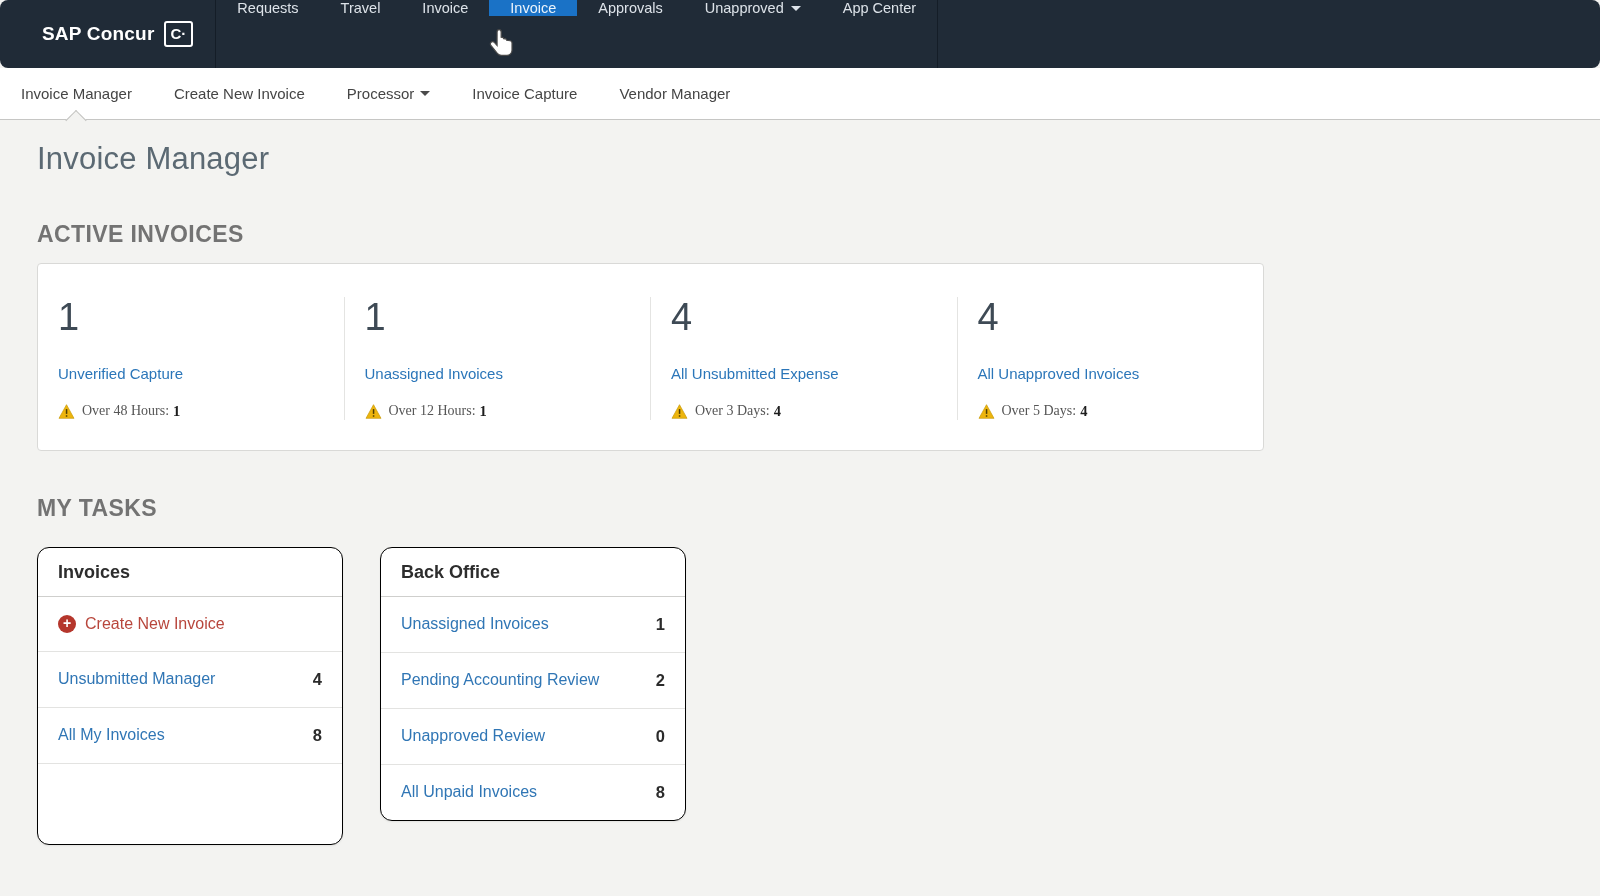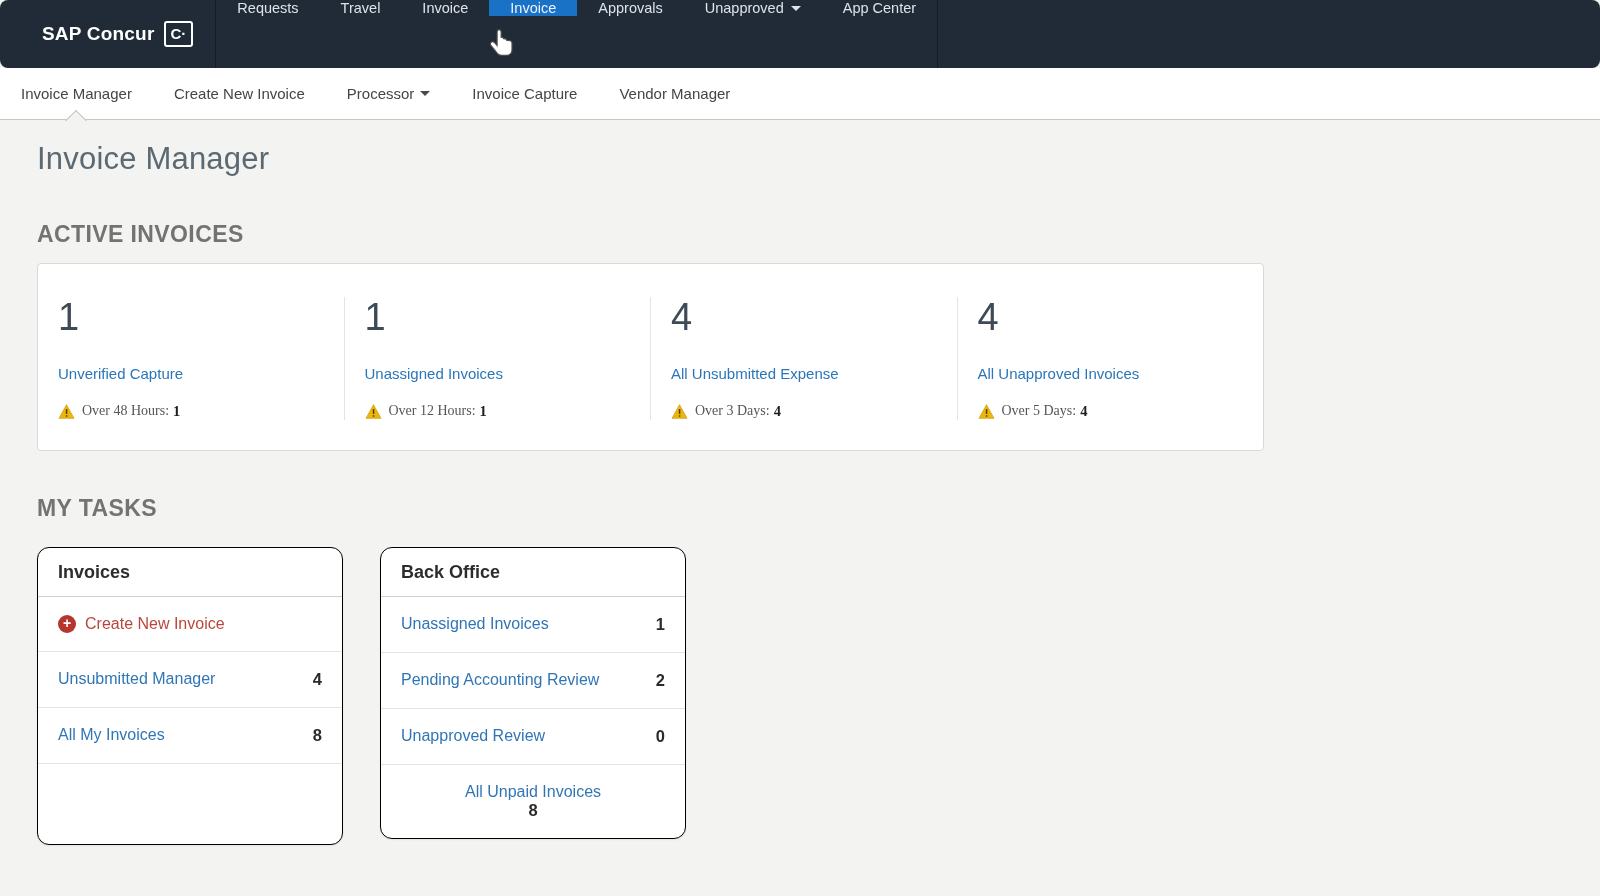--- a/index.html
+++ b/index.html
@@ -94,21 +94,21 @@
     box-shadow:0 1px 2px rgba(0,0,0,.07); overflow:hidden;
   }
   .panel-header {
     padding:14px 20px 13px 20px; font-size:18px; font-weight:bold; color:#2d2d2d;
     border-bottom:1px solid #cfcfcd;
   }
   .panel-row {
     display:flex; align-items:center; justify-content:space-between;
     padding:18px 20px; border-bottom:1px solid #e3e3e1; cursor:pointer;
   }
-  .panel-row:last-child { border-bottom:none;flex-direction:column; }
+  .panel-row:last-child { border-bottom:none; }
   .panel-row .row-link { color:#3076b5; font-size:16px; text-decoration:none; }
   .panel-row .row-count { color:#2b2b2b; font-size:16.5px; font-weight:bold; }
   .panel-row.action { color:#b8463c; }
   .row-action-label { color:#b8463c; font-size:16px; display:flex; align-items:center; }
   .plus-icon {
     width:18px; height:18px; border-radius:50%; background:#b5362c; color:#fff;
     display:inline-flex; align-items:center; justify-content:center;
     font-size:14px; font-weight:bold; margin-right:9px; line-height:1;
   }
   .plus-icon::before { content:"+"; margin-top:-1px; }

